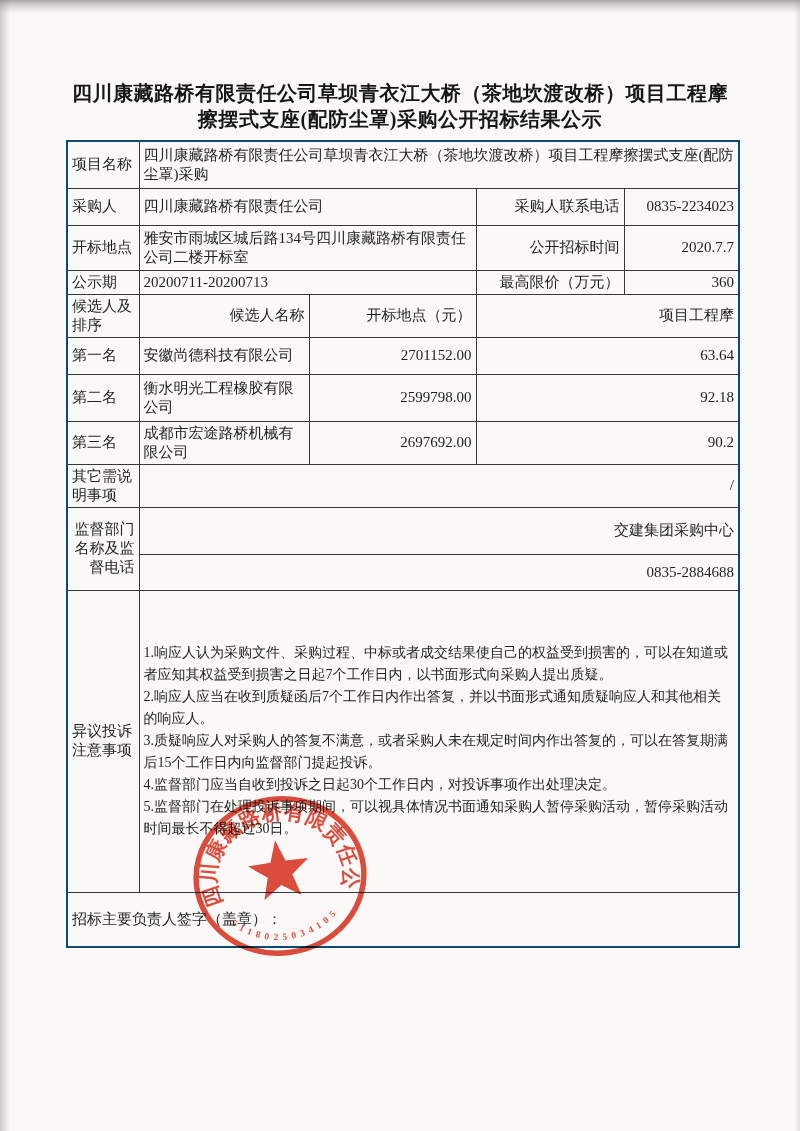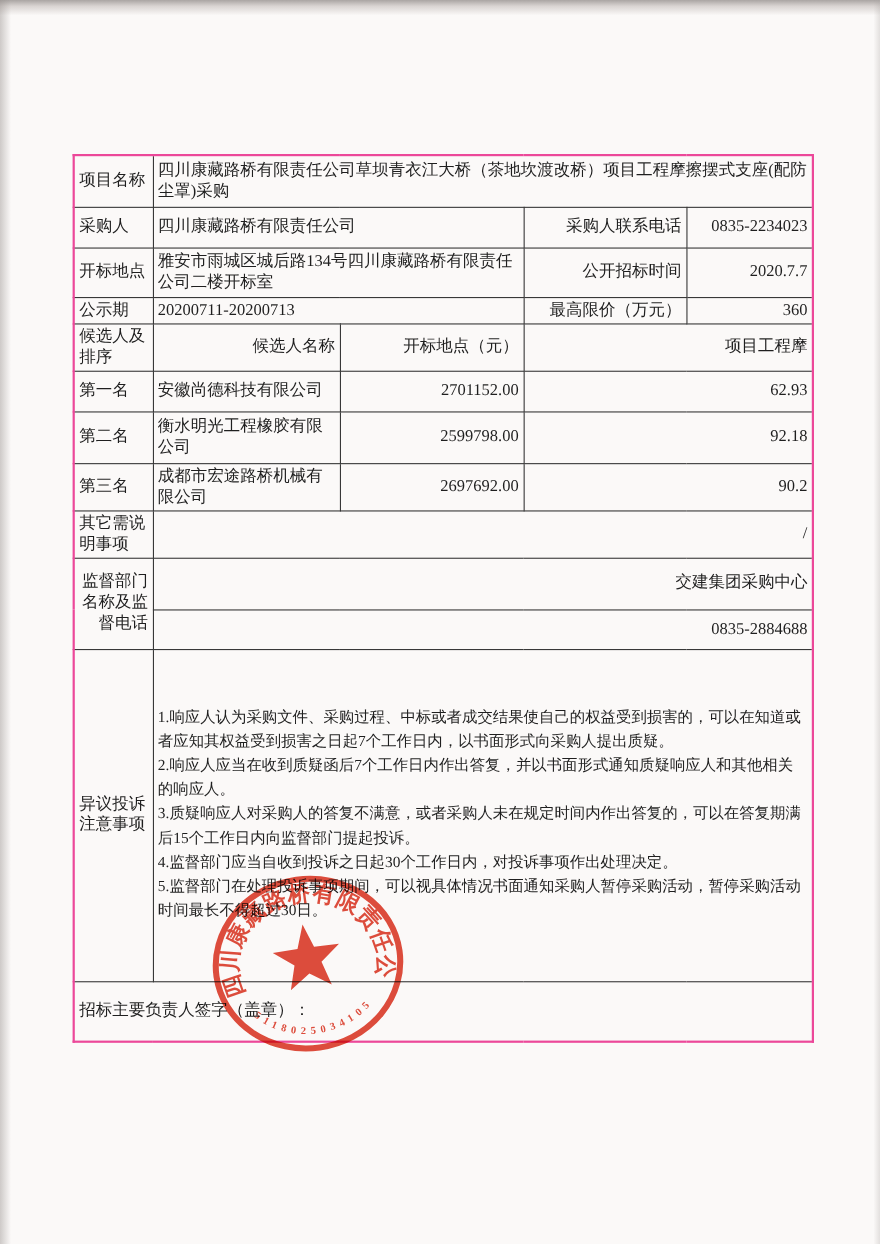--- a/index.html
+++ b/index.html
@@ -30,21 +30,21 @@
     text-align: center;
     font-size: 20px; font-weight: bold; line-height: 26px;
     color: #161616;
     letter-spacing: 0.5px;
   }
   .doc-table {
     position: absolute; top: 140px; left: 66px;
     width: 672px;
     border-collapse: collapse;
     table-layout: fixed;
-    border: 2px solid #ec4899;
+    border: 2px solid #0c4a6e;
   }
   .doc-table td {
     border: 1.5px solid #383838;
     font-size: 15px;
     line-height: 19px;
     padding: 2px 4px;
     vertical-align: middle;
     word-break: break-all;
     color: #1f1f1f;
   }
@@ -68,20 +68,24 @@
   .stamp text { font-family: "Liberation Serif", "DejaVu Serif", serif; font-weight: bold; }
 </style>
 </head>
 <body>
 
 <div class="sheet">
   <div class="top-shade"></div>
   <div class="left-shade"></div>
   <div class="right-shade"></div>
 
+  <div class="doc-title">
+    <div>四川康藏路桥有限责任公司草坝青衣江大桥（茶地坎渡改桥）项目工程摩</div>
+    <div>擦摆式支座(配防尘罩)采购公开招标结果公示</div>
+  </div>
 
   <table class="doc-table">
     <colgroup>
       <col style="width:72px">
         <col style="width:170px">
         <col style="width:167px">
         <col style="width:148px">
         <col style="width:115px">
     </colgroup>
     <tbody>
@@ -110,21 +114,21 @@
       <tr style="height:36px">
         <td class="lbl">候选人及排序</td>
         <td class="val-center">候选人名称</td>
         <td class="val-center">开标地点（元）</td>
         <td colspan="2" class="val-center">项目工程摩</td>
       </tr>
       <tr style="height:37px">
         <td class="lbl">第一名</td>
         <td class="val-left">安徽尚德科技有限公司</td>
         <td class="val-center">2701152.00</td>
-        <td colspan="2" class="val-center">62.93</td>
+        <td colspan="2" class="val-center">63.64</td>
       </tr>
       <tr style="height:47px">
         <td class="lbl">第二名</td>
         <td class="val-left">衡水明光工程橡胶有限公司</td>
         <td class="val-center">2599798.00</td>
         <td colspan="2" class="val-center">92.18</td>
       </tr>
       <tr style="height:38px">
         <td class="lbl">第三名</td>
         <td class="val-left">成都市宏途路桥机械有限公司</td>

